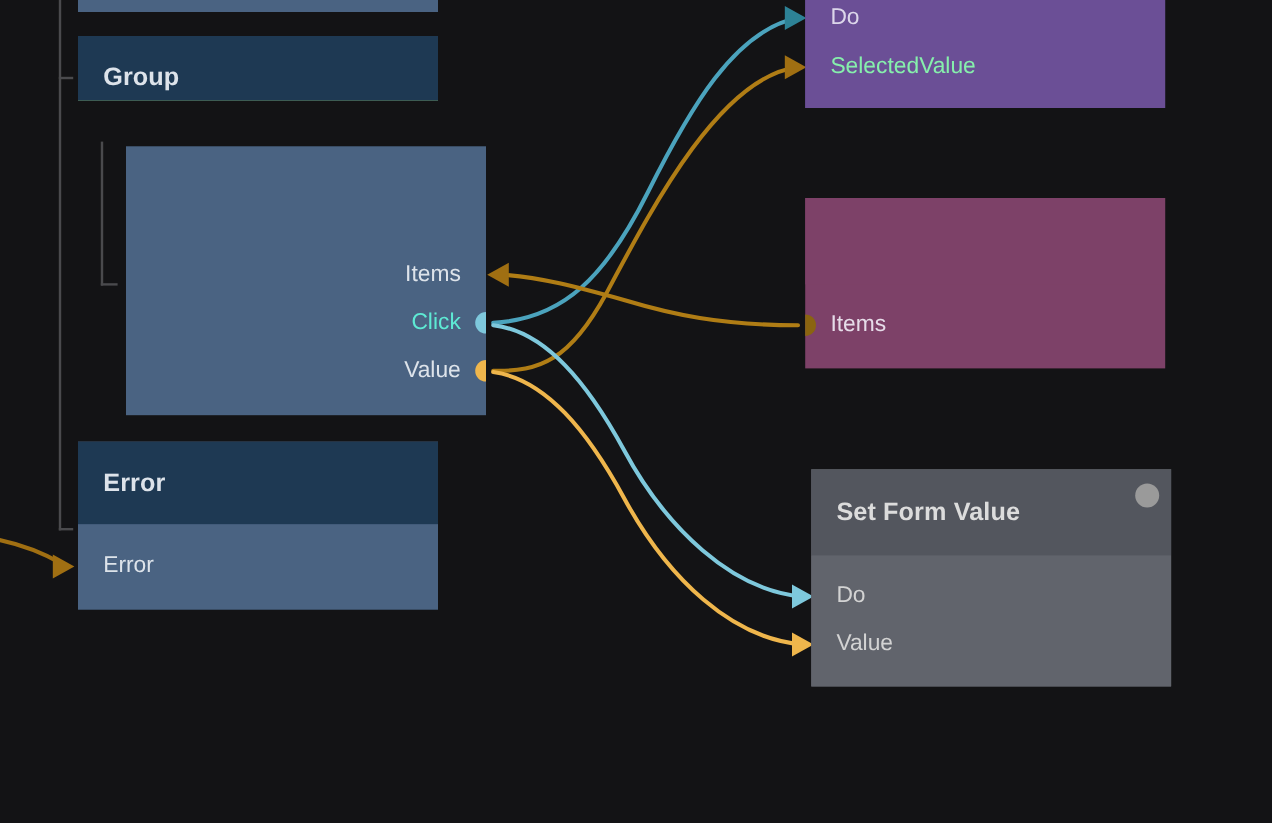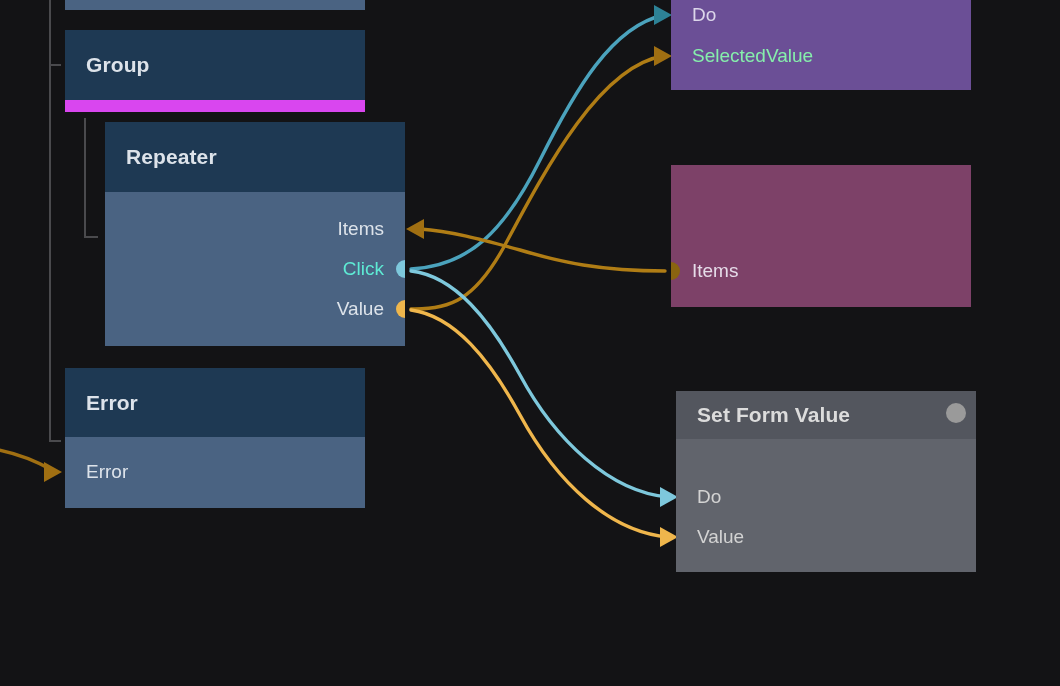--- a/index.html
+++ b/index.html
@@ -89,30 +89,27 @@
       <div class="tree-line" style="left: 49px; top: 64px; width: 12px; height: 2px; background: rgb(74, 74, 77);"></div>
       <div class="tree-line" style="left: 49px; top: 440px; width: 12px; height: 2px; background: rgb(74, 74, 77);"></div>
       <div class="tree-line" style="left: 84px; top: 118px; width: 2px; height: 120px; background: rgb(74, 74, 77);"></div>
       <div class="tree-line" style="left: 84px; top: 236px; width: 14px; height: 2px; background: rgb(74, 74, 77);"></div>
     </div>
 
   <div id="nodes">
       <div class="node" style="left: 65px; top: -30px; width: 300px; height: 40px; background: rgb(74, 99, 130);">
         <div class="node-body" style="height: 40px; background: rgb(74, 99, 130);"></div>
       </div>
-      <div class="node" style="left: 65px; top: 30px; width: 300px; height: 82px; background: #d946ef;">
+      <div class="node" style="left: 65px; top: 30px; width: 300px; height: 54px; background: #bef264;">
         <div class="node-header" style="height: 70px; background: rgb(30, 57, 83); padding: 0px 21px;">
           <span class="node-title" style="color: rgb(221, 227, 234);">Group</span>
         </div>
         <div class="node-body" style="height: 0px; background: rgb(74, 99, 130);"></div>
       </div>
       <div class="node" style="left: 105px; top: 122px; width: 300px; height: 224px; background: rgb(74, 99, 130);">
-        <div class="node-header" style="height: 70px; background: rgb(30, 57, 83); padding: 0px 21px;">
-          <span class="node-title" style="color: rgb(221, 227, 234);">Repeater</span>
-        </div>
         <div class="node-body" style="height: 154px; background: rgb(74, 99, 130);"></div>
         <div class="port-row out" style="top: 97px;">
           <span class="port-label" style="color: rgb(221, 227, 234);">Items</span>
         </div>
         <div class="port-row out" style="top: 137px;">
           <span class="port-label" style="color: #5eead4;">Click</span>
           <span style="position: absolute; width: 18px; height: 18px; border-radius: 50%; background: rgb(126, 200, 220); top: 1px; left: calc(100% + 12px);"></span>
         </div>
         <div class="port-row out" style="top: 177px;">
           <span class="port-label" style="color: rgb(221, 227, 234);">Value</span>
@@ -138,21 +135,21 @@
         </div>
       </div>
       <div class="node" style="left: 671px; top: 165px; width: 300px; height: 142px; background: rgb(125, 65, 104);">
         <div class="node-body" style="height: 72px; background: rgb(125, 65, 104);"></div>
         <div class="port-row in" style="top: 96px;">
           <span class="port-label" style="color: rgb(230, 220, 233);">Items</span>
           <span style="position: absolute; width: 18px; height: 18px; border-radius: 50%; background: rgb(138, 100, 16); top: 1px; right: calc(100% + 12px);"></span>
         </div>
       </div>
       <div class="node" style="left: 676px; top: 391px; width: 300px; height: 181px; background: rgb(97, 100, 108);">
-        <div class="node-header" style="height: 48px; background: rgb(83, 86, 94); padding: 0px 21px;">
+        <div class="node-header" style="height: 72px; background: rgb(83, 86, 94); padding: 0px 21px;">
           <span class="node-title" style="color: rgb(220, 220, 220);">Set Form Value</span>
           <span class="status-dot" style="left: 270px; top: 12px; width: 20px; height: 20px; background: rgb(154, 154, 154);"></span>
         </div>
         <div class="node-body" style="height: 113px; background: rgb(97, 100, 108);"></div>
         <div class="port-row in" style="top: 96px;">
           <span class="port-label" style="color: rgb(211, 211, 211);">Do</span>
         </div>
         <div class="port-row in" style="top: 136px;">
           <span class="port-label" style="color: rgb(211, 211, 211);">Value</span>
         </div>

